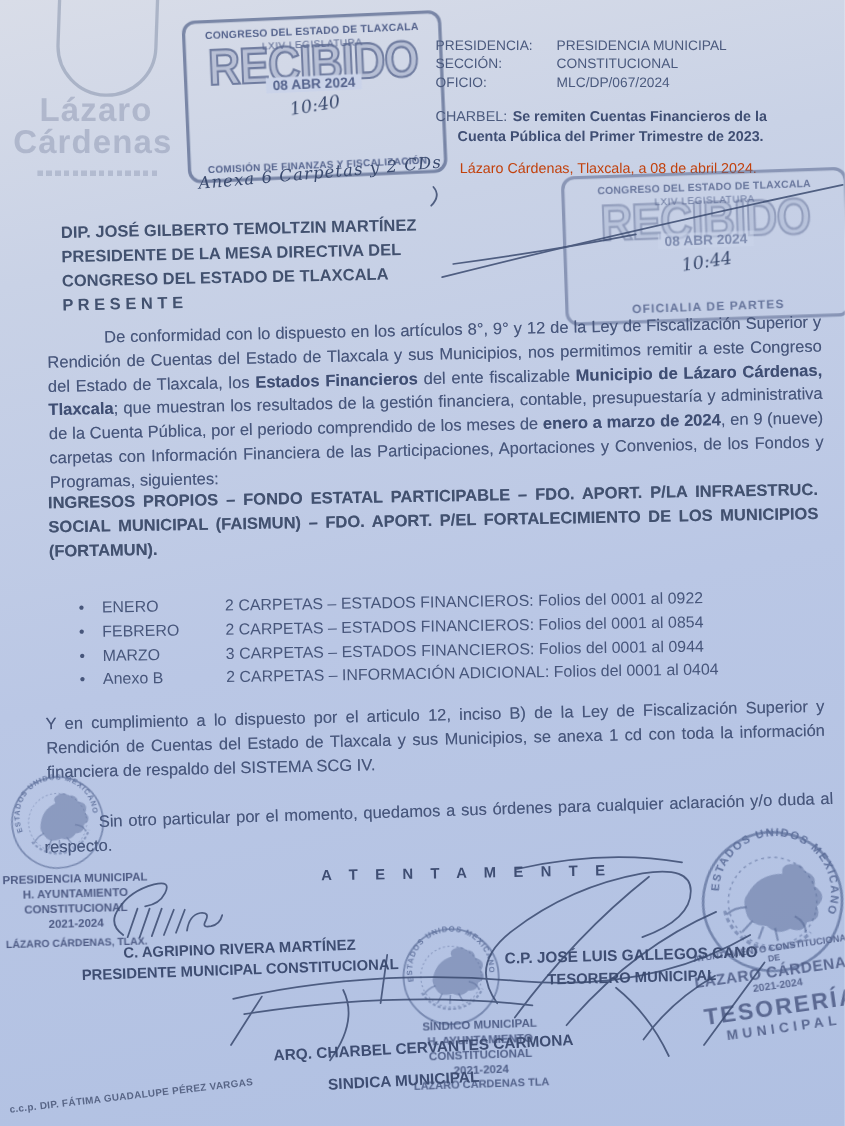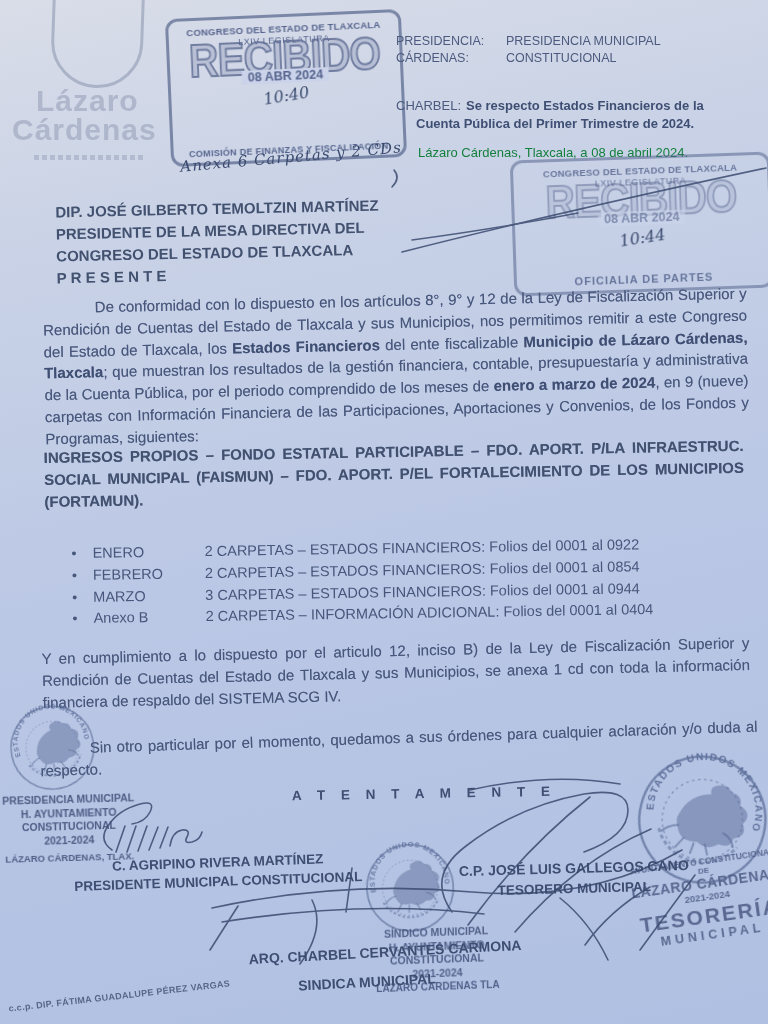--- a/index.html
+++ b/index.html
@@ -42,21 +42,21 @@
   .stamp-ofi .s-office{font-size:11px;letter-spacing:1px;}
   .hand{font-family:"DejaVu Serif",serif;font-style:italic;color:#3a4a6e;font-size:16px;}
   .note-fin{left:180px;top:148px;transform:rotate(-5deg);font-size:15px;letter-spacing:1px;white-space:nowrap;}
 
   
   .hdr{left:396px;top:34px;font-size:12.5px;color:#4b5a7e;}
   .hdr-row{display:grid;grid-template-columns:110px auto;margin-bottom:3px;white-space:nowrap;}
   .subject{left:396px;top:97px;width:350px;font-size:13px;line-height:18px;color:#4b5a7e;}
   .subject .l2{padding-left:20px;font-weight:bold;color:#3f4e73;}
   .subj-label{margin-right:5px;}
-  .dateline{left:418px;top:145px;font-size:13px;color:#15803d;white-space:nowrap;}
+  .dateline{left:418px;top:145px;font-size:13px;color:#c2410c;white-space:nowrap;}
 
   
   .addr{left:56px;top:198px;font-size:15px;font-weight:bold;line-height:22px;color:#42516f;transform:rotate(-1.2deg);}
   .para{margin:0;font-size:15px;line-height:21.8px;text-align:justify;color:#47567b;text-shadow:0 0 .4px rgba(71,86,123,.55);}
   .p1{left:44px;top:290px;width:704px;text-indent:52px;transform:rotate(-1.2deg);}
   .funds{left:44px;top:441px;width:700px;font-weight:bold;transform:rotate(-1deg);color:#42516f;}
   .bullets{left:72px;top:538px;width:660px;transform:rotate(-.9deg);font-size:14.5px;color:#47567b;}
   .b-row{display:flex;line-height:21.8px;}
   .b-row::before{content:"•";margin-right:16px;}
   .b-label{width:112px;flex:none;}
@@ -132,29 +132,33 @@
     <div class="s-office">COMISIÓN DE FINANZAS Y FISCALIZACIÓN</div>
   </div>
   <div class="abs hand note-fin">Anexa 6 Carpetas y 2 CDs</div>
 
   <div class="abs hdr">
     <div class="hdr-row">
       <span>PRESIDENCIA:</span>
       <span>PRESIDENCIA MUNICIPAL</span>
     </div>
     <div class="hdr-row">
-      <span>CÁRDENAS:</span>
+      <span>SECCIÓN:</span>
       <span>CONSTITUCIONAL</span>
+    </div>
+    <div class="hdr-row">
+      <span>OFICIO:</span>
+      <span>MLC/DP/067/2024</span>
     </div>
   </div>
   <div class="abs subject">
     <div>
-      <span class="subj-label">CHARBEL:</span><b>Se respecto Estados Financieros de la</b>
-    </div>
-    <div class="l2">Cuenta Pública del Primer Trimestre de 2024.</div>
+      <span class="subj-label">CHARBEL:</span><b>Se remiten Cuentas Financieros de la</b>
+    </div>
+    <div class="l2">Cuenta Pública del Primer Trimestre de 2023.</div>
   </div>
   <div class="abs dateline">Lázaro Cárdenas, Tlaxcala, a 08 de abril 2024.</div>
 
   <div class="abs stamp stamp-ofi">
     <div class="s-org">CONGRESO DEL ESTADO DE TLAXCALA</div>
     <div class="s-leg">LXIV LEGISLATURA</div>
     <div class="s-recibido">RECIBIDO</div>
     <div class="s-datebox">08 ABR 2024</div>
     <div class="s-time hand">10:44</div>
     <div class="s-office">OFICIALIA DE PARTES</div>

